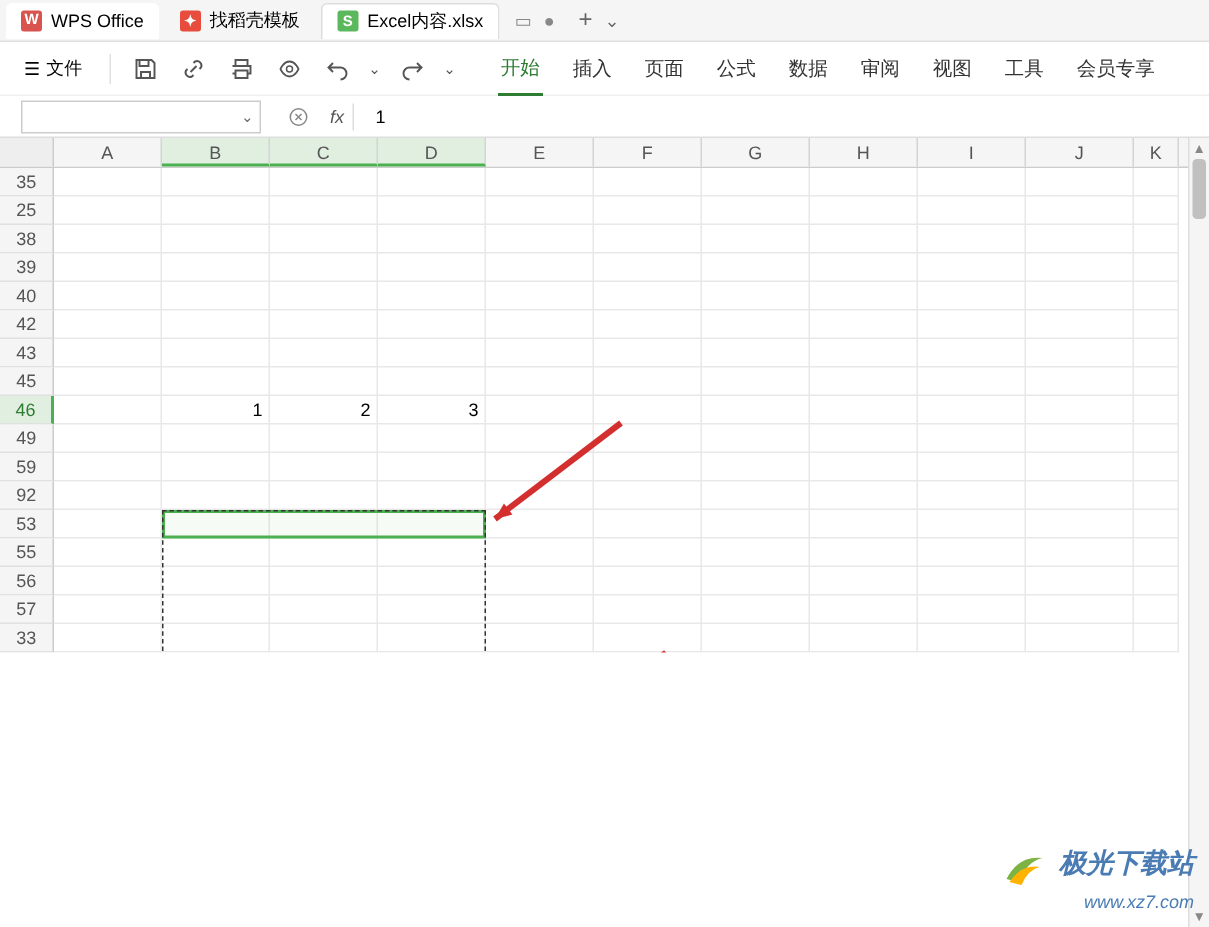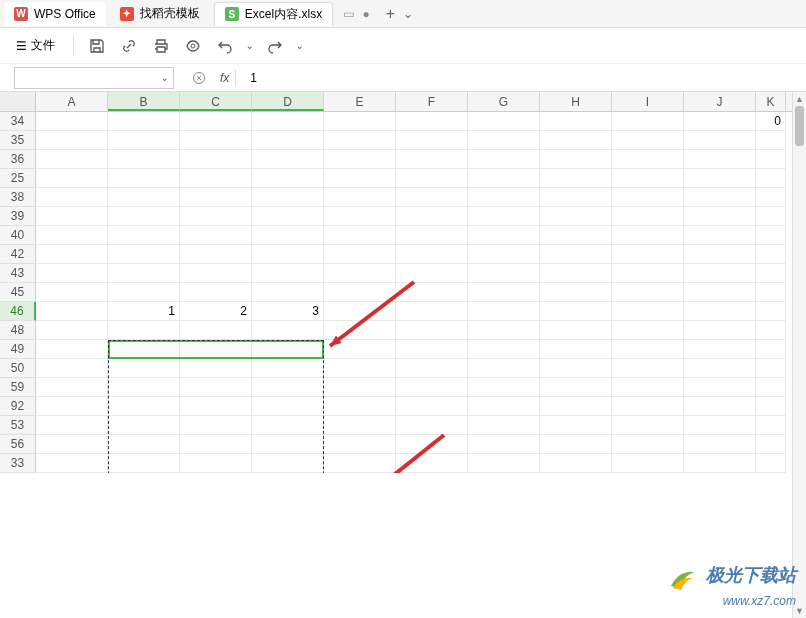--- a/index.html
+++ b/index.html
@@ -127,20 +127,31 @@
       </svg>
     </span>
   <span class="tb-btn" style="width:12px;font-size:10px;">⌄</span>
   <span class="tb-btn">
       <svg width="16" height="16" viewBox="0 0 16 16">
         <path fill="none" stroke="#555" stroke-width="1.3" d="M11 4l3 3-3 3 M14 7H6a4 4 0 0 0 0 8"></path>
       </svg>
     </span>
   <span class="tb-btn" style="width:12px;font-size:10px;">⌄</span>
 
+  <div class="ribbon-tabs">
+    <span class="ribbon-tab active">开始</span>
+    <span class="ribbon-tab">插入</span>
+    <span class="ribbon-tab">页面</span>
+    <span class="ribbon-tab">公式</span>
+    <span class="ribbon-tab">数据</span>
+    <span class="ribbon-tab">审阅</span>
+    <span class="ribbon-tab">视图</span>
+    <span class="ribbon-tab">工具</span>
+    <span class="ribbon-tab">会员专享</span>
+  </div>
 </div>
 
 <div class="formula-bar">
   <div class="name-box">
     <span></span>
     <span class="name-box-dd">⌄</span>
   </div>
   <div class="fx-group">
     <span class="tb-btn">
         <svg width="14" height="14" viewBox="0 0 14 14">
@@ -164,49 +175,21 @@
       <div class="col-h" style="width:72px">E</div>
       <div class="col-h" style="width:72px">F</div>
       <div class="col-h" style="width:72px">G</div>
       <div class="col-h" style="width:72px">H</div>
       <div class="col-h" style="width:72px">I</div>
       <div class="col-h" style="width:72px">J</div>
       <div class="col-h" style="width:30px">K</div>
     </div>
     <div class="rows" id="rows">
       <div class="row">
-        <div class="row-h">34</div>
-        <div class="cell" style="width:72px"></div>
-        <div class="cell" style="width:72px"></div>
-        <div class="cell" style="width:72px"></div>
-        <div class="cell" style="width:72px"></div>
-        <div class="cell" style="width:72px"></div>
-        <div class="cell" style="width:72px"></div>
-        <div class="cell" style="width:72px"></div>
-        <div class="cell" style="width:72px"></div>
-        <div class="cell" style="width:72px"></div>
-        <div class="cell" style="width:72px"></div>
-        <div class="cell" style="width:30px">0</div>
-      </div>
-      <div class="row">
         <div class="row-h">35</div>
-        <div class="cell" style="width:72px"></div>
-        <div class="cell" style="width:72px"></div>
-        <div class="cell" style="width:72px"></div>
-        <div class="cell" style="width:72px"></div>
-        <div class="cell" style="width:72px"></div>
-        <div class="cell" style="width:72px"></div>
-        <div class="cell" style="width:72px"></div>
-        <div class="cell" style="width:72px"></div>
-        <div class="cell" style="width:72px"></div>
-        <div class="cell" style="width:72px"></div>
-        <div class="cell" style="width:30px"></div>
-      </div>
-      <div class="row">
-        <div class="row-h">36</div>
         <div class="cell" style="width:72px"></div>
         <div class="cell" style="width:72px"></div>
         <div class="cell" style="width:72px"></div>
         <div class="cell" style="width:72px"></div>
         <div class="cell" style="width:72px"></div>
         <div class="cell" style="width:72px"></div>
         <div class="cell" style="width:72px"></div>
         <div class="cell" style="width:72px"></div>
         <div class="cell" style="width:72px"></div>
         <div class="cell" style="width:72px"></div>
@@ -318,62 +301,34 @@
         <div class="cell" style="width:72px">3</div>
         <div class="cell" style="width:72px"></div>
         <div class="cell" style="width:72px"></div>
         <div class="cell" style="width:72px"></div>
         <div class="cell" style="width:72px"></div>
         <div class="cell" style="width:72px"></div>
         <div class="cell" style="width:72px"></div>
         <div class="cell" style="width:30px"></div>
       </div>
       <div class="row">
-        <div class="row-h">48</div>
-        <div class="cell" style="width:72px"></div>
-        <div class="cell" style="width:72px"></div>
-        <div class="cell" style="width:72px"></div>
-        <div class="cell" style="width:72px"></div>
-        <div class="cell" style="width:72px"></div>
-        <div class="cell" style="width:72px"></div>
-        <div class="cell" style="width:72px"></div>
-        <div class="cell" style="width:72px"></div>
-        <div class="cell" style="width:72px"></div>
-        <div class="cell" style="width:72px"></div>
-        <div class="cell" style="width:30px"></div>
-      </div>
-      <div class="row">
         <div class="row-h">49</div>
         <div class="cell" style="width:72px"></div>
         <div class="cell" style="width:72px"></div>
         <div class="cell" style="width:72px"></div>
         <div class="cell" style="width:72px"></div>
         <div class="cell" style="width:72px"></div>
         <div class="cell" style="width:72px"></div>
         <div class="cell" style="width:72px"></div>
         <div class="cell" style="width:72px"></div>
         <div class="cell" style="width:72px"></div>
         <div class="cell" style="width:72px"></div>
         <div class="cell" style="width:30px"></div>
       </div>
       <div class="row">
-        <div class="row-h">50</div>
-        <div class="cell" style="width:72px"></div>
-        <div class="cell" style="width:72px"></div>
-        <div class="cell" style="width:72px"></div>
-        <div class="cell" style="width:72px"></div>
-        <div class="cell" style="width:72px"></div>
-        <div class="cell" style="width:72px"></div>
-        <div class="cell" style="width:72px"></div>
-        <div class="cell" style="width:72px"></div>
-        <div class="cell" style="width:72px"></div>
-        <div class="cell" style="width:72px"></div>
-        <div class="cell" style="width:30px"></div>
-      </div>
-      <div class="row">
         <div class="row-h">59</div>
         <div class="cell" style="width:72px"></div>
         <div class="cell" style="width:72px"></div>
         <div class="cell" style="width:72px"></div>
         <div class="cell" style="width:72px"></div>
         <div class="cell" style="width:72px"></div>
         <div class="cell" style="width:72px"></div>
         <div class="cell" style="width:72px"></div>
         <div class="cell" style="width:72px"></div>
         <div class="cell" style="width:72px"></div>
@@ -402,21 +357,49 @@
         <div class="cell" style="width:72px"></div>
         <div class="cell" style="width:72px"></div>
         <div class="cell" style="width:72px"></div>
         <div class="cell" style="width:72px"></div>
         <div class="cell" style="width:72px"></div>
         <div class="cell" style="width:72px"></div>
         <div class="cell" style="width:72px"></div>
         <div class="cell" style="width:30px"></div>
       </div>
       <div class="row">
+        <div class="row-h">55</div>
+        <div class="cell" style="width:72px"></div>
+        <div class="cell" style="width:72px"></div>
+        <div class="cell" style="width:72px"></div>
+        <div class="cell" style="width:72px"></div>
+        <div class="cell" style="width:72px"></div>
+        <div class="cell" style="width:72px"></div>
+        <div class="cell" style="width:72px"></div>
+        <div class="cell" style="width:72px"></div>
+        <div class="cell" style="width:72px"></div>
+        <div class="cell" style="width:72px"></div>
+        <div class="cell" style="width:30px"></div>
+      </div>
+      <div class="row">
         <div class="row-h">56</div>
+        <div class="cell" style="width:72px"></div>
+        <div class="cell" style="width:72px"></div>
+        <div class="cell" style="width:72px"></div>
+        <div class="cell" style="width:72px"></div>
+        <div class="cell" style="width:72px"></div>
+        <div class="cell" style="width:72px"></div>
+        <div class="cell" style="width:72px"></div>
+        <div class="cell" style="width:72px"></div>
+        <div class="cell" style="width:72px"></div>
+        <div class="cell" style="width:72px"></div>
+        <div class="cell" style="width:30px"></div>
+      </div>
+      <div class="row">
+        <div class="row-h">57</div>
         <div class="cell" style="width:72px"></div>
         <div class="cell" style="width:72px"></div>
         <div class="cell" style="width:72px"></div>
         <div class="cell" style="width:72px"></div>
         <div class="cell" style="width:72px"></div>
         <div class="cell" style="width:72px"></div>
         <div class="cell" style="width:72px"></div>
         <div class="cell" style="width:72px"></div>
         <div class="cell" style="width:72px"></div>
         <div class="cell" style="width:72px"></div>

